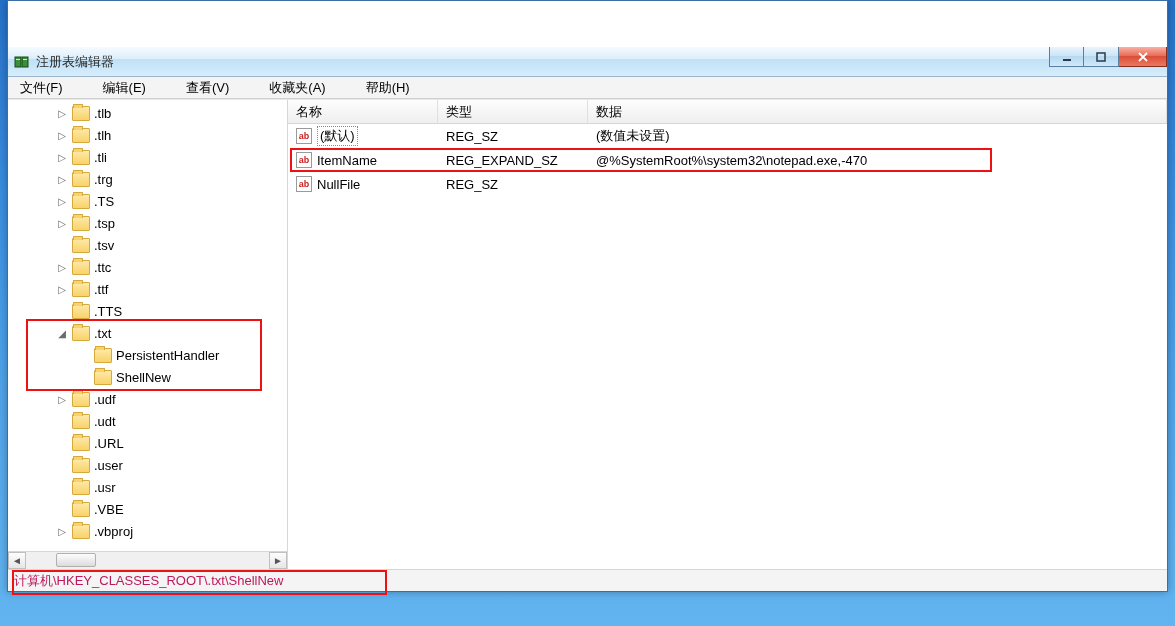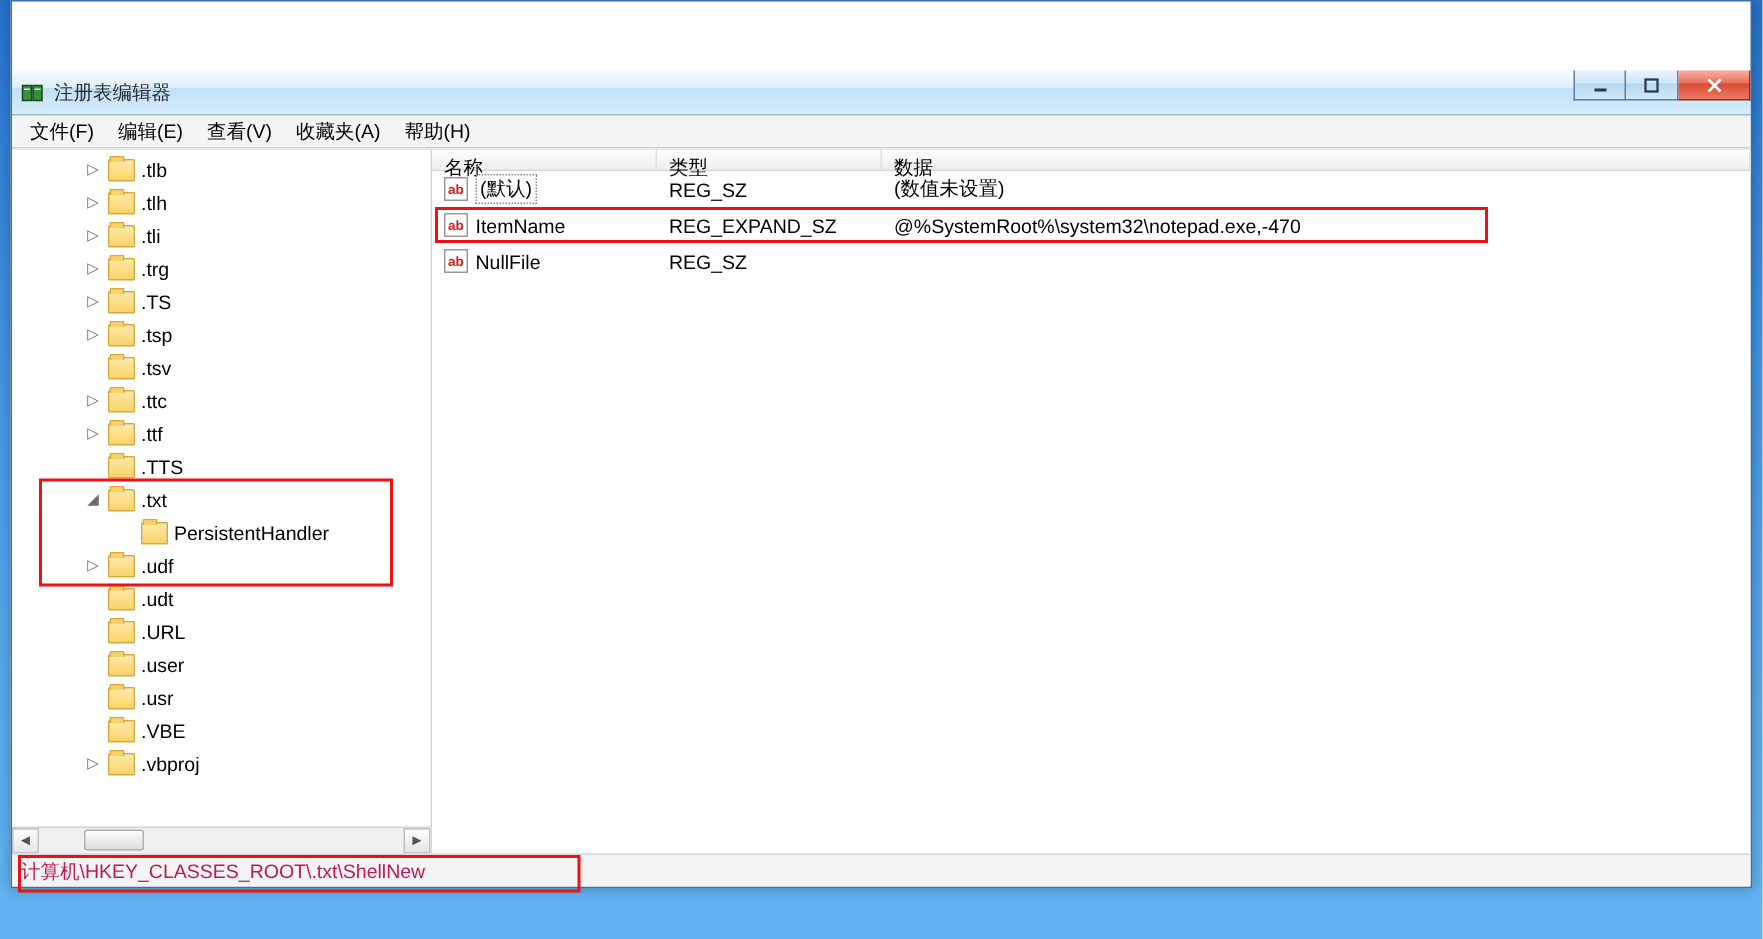--- a/index.html
+++ b/index.html
@@ -66,20 +66,21 @@
   .win-btn svg { display:block; }
   
   .menubar {
     height: 22px;
     background: #f4f4f4;
     border-bottom: 1px solid #d0d0d0;
     display: flex;
     align-items: center;
     padding-left: 4px;
     font-size: 13px;
+    gap: 24px;
   }
   .menubar .menu-item {
     padding: 2px 8px;
     color: #000;
   }
   
   .main {
     flex: 1 1 auto;
     display: flex;
     min-height: 0;
@@ -169,21 +170,21 @@
   }
   
   .list-pane {
     flex:1;
     display:flex;
     flex-direction:column;
     position:relative;
     background:#fff;
   }
   .list-header {
-    height:14px;
+    height:24px;
     display:flex;
     background:linear-gradient(180deg,#fdfdfd,#efefef);
     border-bottom:1px solid #d6d6d6;
     font-size:13px;
     color:#000;
   }
   .list-header .col {
     padding:3px 8px;
     border-right:1px solid #e0e0e0;
   }
@@ -345,20 +346,25 @@
             <div class="tree-row indent0">
               <span class="expander">◢</span>
               <span class="folder"></span>
               <span class="label">.txt</span>
             </div>
             <div class="tree-row indent1">
               <span class="expander"></span>
               <span class="folder"></span>
               <span class="label">PersistentHandler</span>
             </div>
+            <div class="tree-row indent1">
+              <span class="expander"></span>
+              <span class="folder"></span>
+              <span class="label">ShellNew</span>
+            </div>
             <div class="tree-row indent0">
               <span class="expander">▷</span>
               <span class="folder"></span>
               <span class="label">.udf</span>
             </div>
             <div class="tree-row indent0">
               <span class="expander"></span>
               <span class="folder"></span>
               <span class="label">.udt</span>
             </div>

